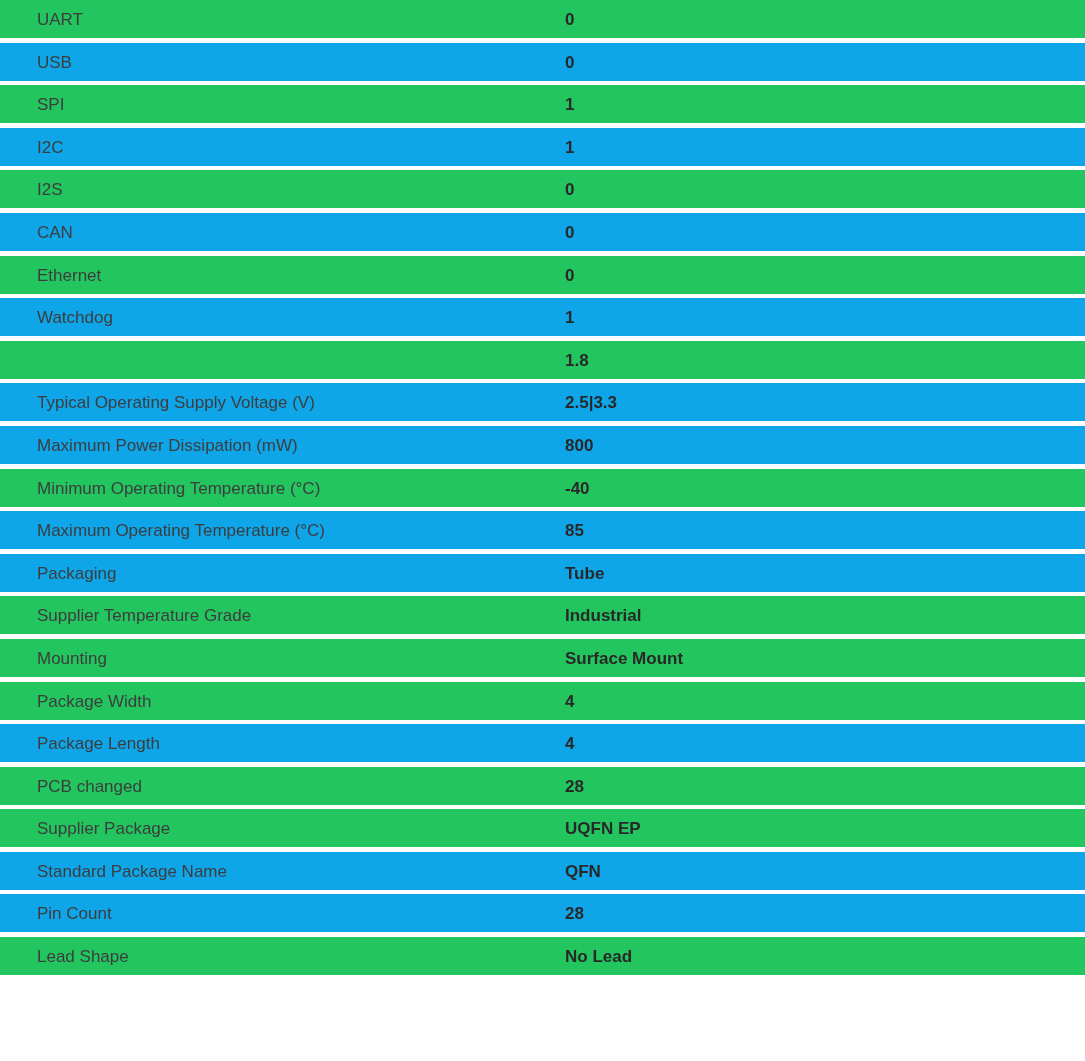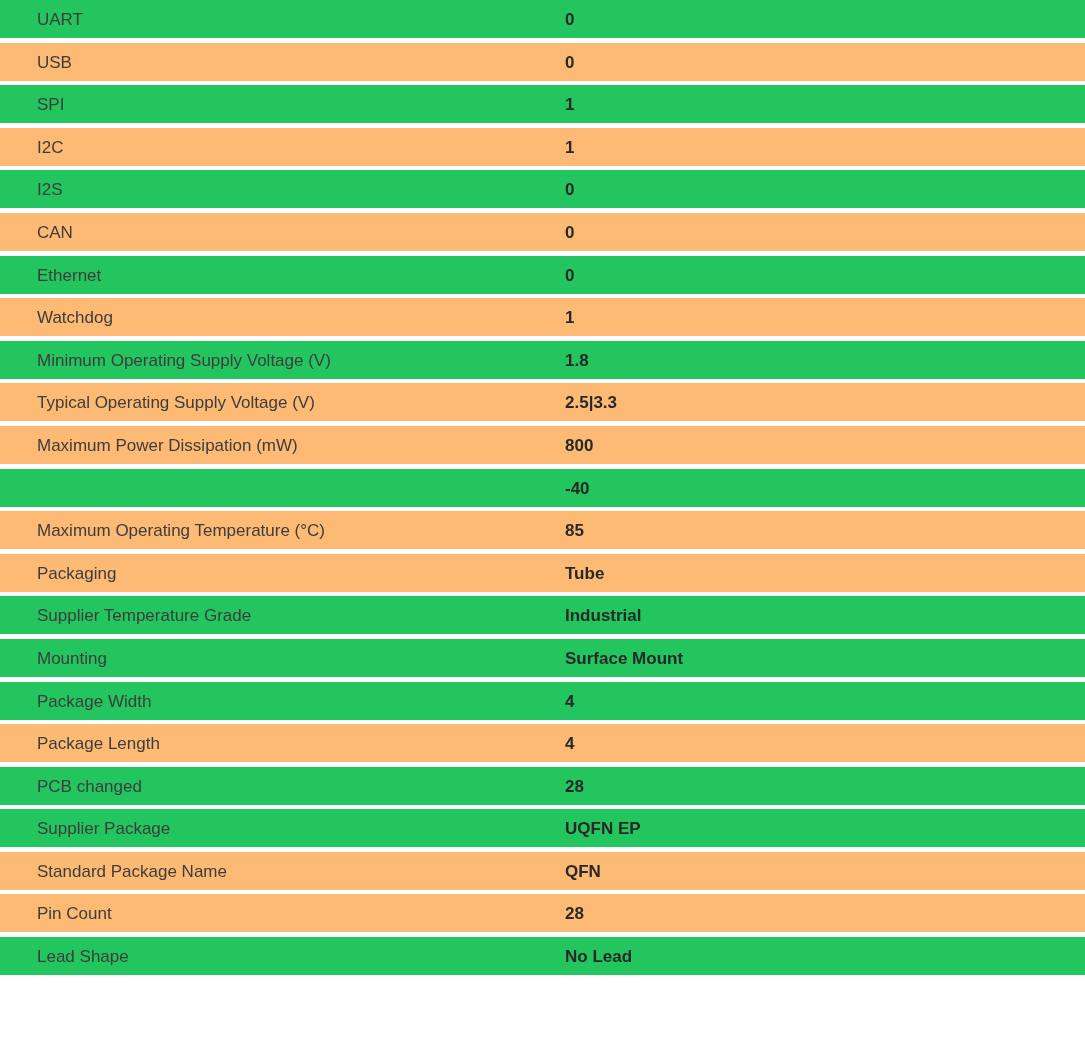--- a/index.html
+++ b/index.html
@@ -21,21 +21,21 @@
     position: relative;
     height: 38px;
     flex: 0 0 38px;
     display: flex;
     align-items: center;
   }
   .spec-row.striped {
     background: #22c55e;
   }
   .spec-row.plain {
-    background: #fdba74;
+    background: #0ea5e9;
   }
   .cell {
     position: absolute;
     top: 50%;
     transform: translateY(-50%);
     font-size: 17px;
     line-height: 1;
     white-space: nowrap;
   }
   .cell.label {
@@ -79,32 +79,32 @@
     </div>
     <div class="spec-row striped">
       <div class="cell label">Ethernet</div>
       <div class="cell value">0</div>
     </div>
     <div class="spec-row plain">
       <div class="cell label">Watchdog</div>
       <div class="cell value">1</div>
     </div>
     <div class="spec-row striped">
-      <div class="cell label">Minimum Operating Supply Voltage (V)</div>
       <div class="cell value">1.8</div>
     </div>
     <div class="spec-row plain">
       <div class="cell label">Typical Operating Supply Voltage (V)</div>
       <div class="cell value">2.5|3.3</div>
     </div>
     <div class="spec-row plain">
       <div class="cell label">Maximum Power Dissipation (mW)</div>
       <div class="cell value">800</div>
     </div>
     <div class="spec-row striped">
+      <div class="cell label">Minimum Operating Temperature (°C)</div>
       <div class="cell value">-40</div>
     </div>
     <div class="spec-row plain">
       <div class="cell label">Maximum Operating Temperature (°C)</div>
       <div class="cell value">85</div>
     </div>
     <div class="spec-row plain">
       <div class="cell label">Packaging</div>
       <div class="cell value">Tube</div>
     </div>

